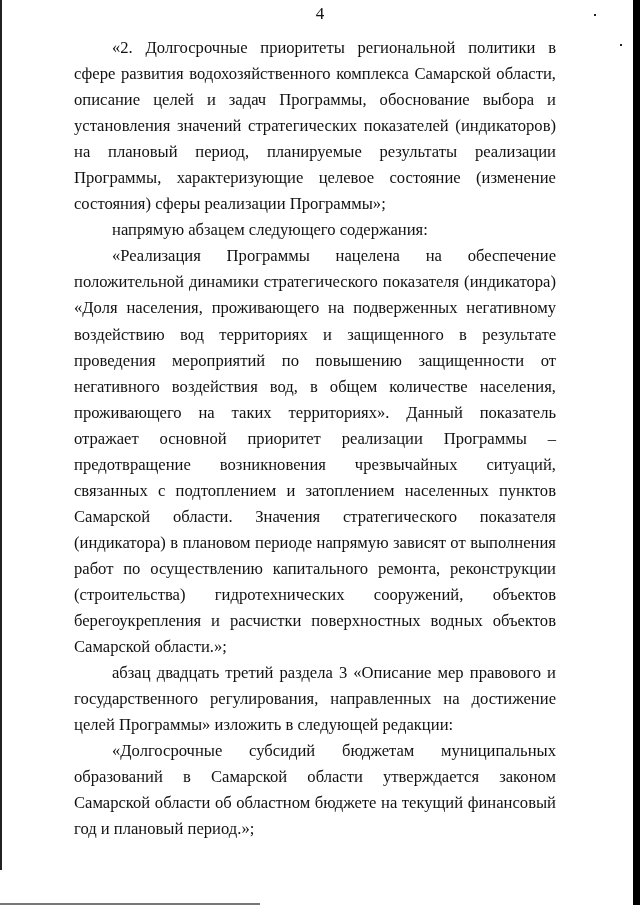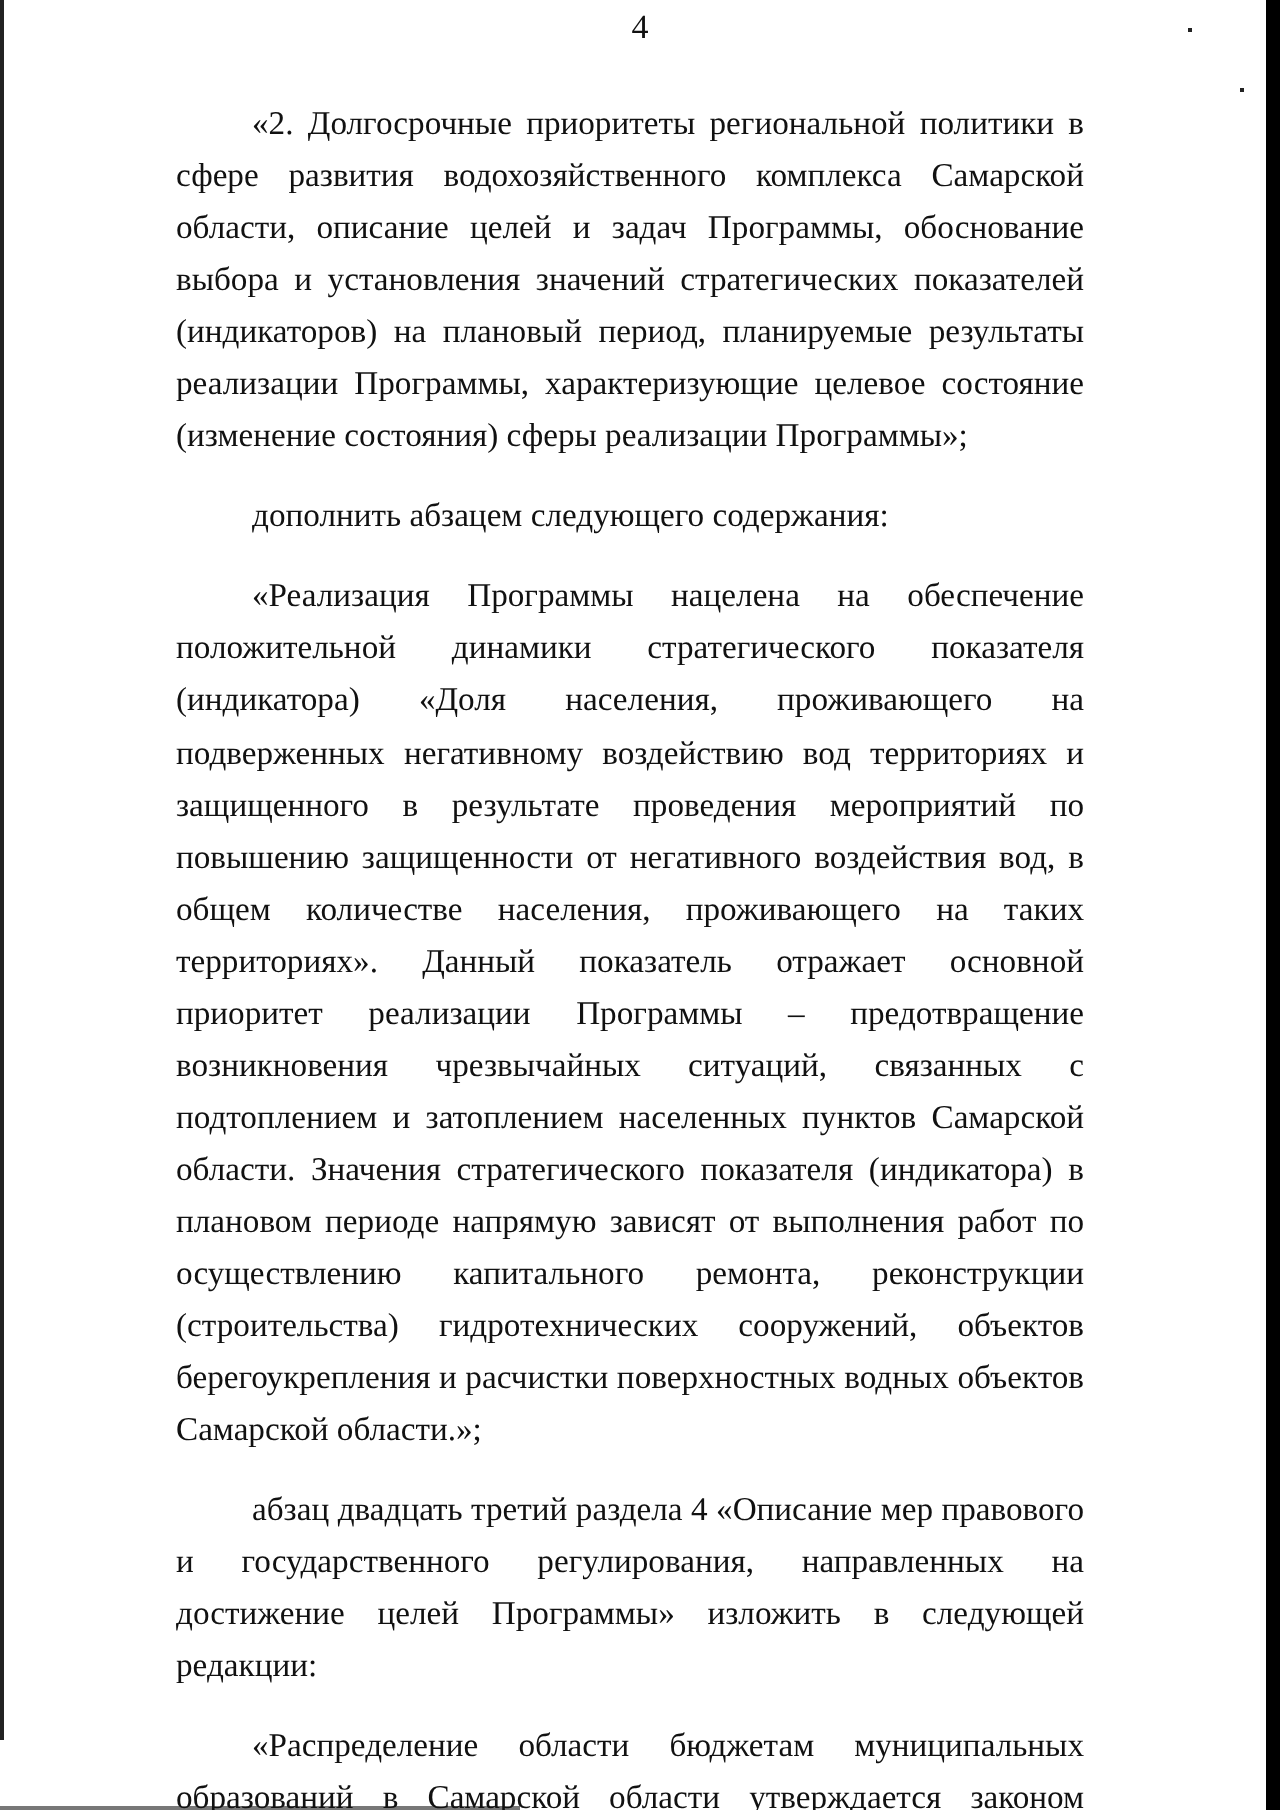--- a/index.html
+++ b/index.html
@@ -56,35 +56,35 @@
     }
     .content {
       position: absolute;
       left: 74px;
       top: 35px;
       width: 482px;
       font-size: 16.6px;
       line-height: 26.05px;
     }
     .para {
-      margin: 14px;
+      margin: 0;
       text-indent: 38px;
       text-align: justify;
     }
   </style>
 </head>
 <body>
 
 <div class="scan-border-left"></div>
 <div class="scan-border-right"></div>
 <div class="scan-border-bottom"></div>
 <div class="speck" style="left:594px;top:14px;"></div>
 <div class="speck" style="left:620px;top:44px;"></div>
 
 <div class="page-number">4</div>
 
 <div class="content">
   <p class="para">«2. Долгосрочные приоритеты региональной политики в сфере развития водохозяйственного комплекса Самарской области, описание целей и задач Программы, обоснование выбора и установления значений стратегических показателей (индикаторов) на плановый период, планируемые результаты реализации Программы, характеризующие целевое состояние (изменение состояния) сферы реализации Программы»;</p>
-  <p class="para">дополнить абзацем следующего содержания:</p>
+  <p class="para">напрямую абзацем следующего содержания:</p>
   <p class="para">«Реализация Программы нацелена на обеспечение положительной динамики стратегического показателя (индикатора) «Доля населения, проживающего на подверженных негативному воздействию вод территориях и защищенного в результате проведения мероприятий по повышению защищенности от негативного воздействия вод, в общем количестве населения, проживающего на таких территориях». Данный показатель отражает основной приоритет реализации Программы – предотвращение возникновения чрезвычайных ситуаций, связанных с подтоплением и затоплением населенных пунктов Самарской области. Значения стратегического показателя (индикатора) в плановом периоде напрямую зависят от выполнения работ по осуществлению капитального ремонта, реконструкции (строительства) гидротехнических сооружений, объектов берегоукрепления и расчистки поверхностных водных объектов Самарской области.»;</p>
-  <p class="para">абзац двадцать третий раздела 4 «Описание мер правового и государственного регулирования, направленных на достижение целей Программы» изложить в следующей редакции:</p>
-  <p class="para">«Распределение области бюджетам муниципальных образований в Самарской области утверждается законом Самарской области об областном бюджете на текущий финансовый год и плановый период.»;</p>
+  <p class="para">абзац двадцать третий раздела 3 «Описание мер правового и государственного регулирования, направленных на достижение целей Программы» изложить в следующей редакции:</p>
+  <p class="para">«Долгосрочные субсидий бюджетам муниципальных образований в Самарской области утверждается законом Самарской области об областном бюджете на текущий финансовый год и плановый период.»;</p>
 </div>
 
 </body></html>

